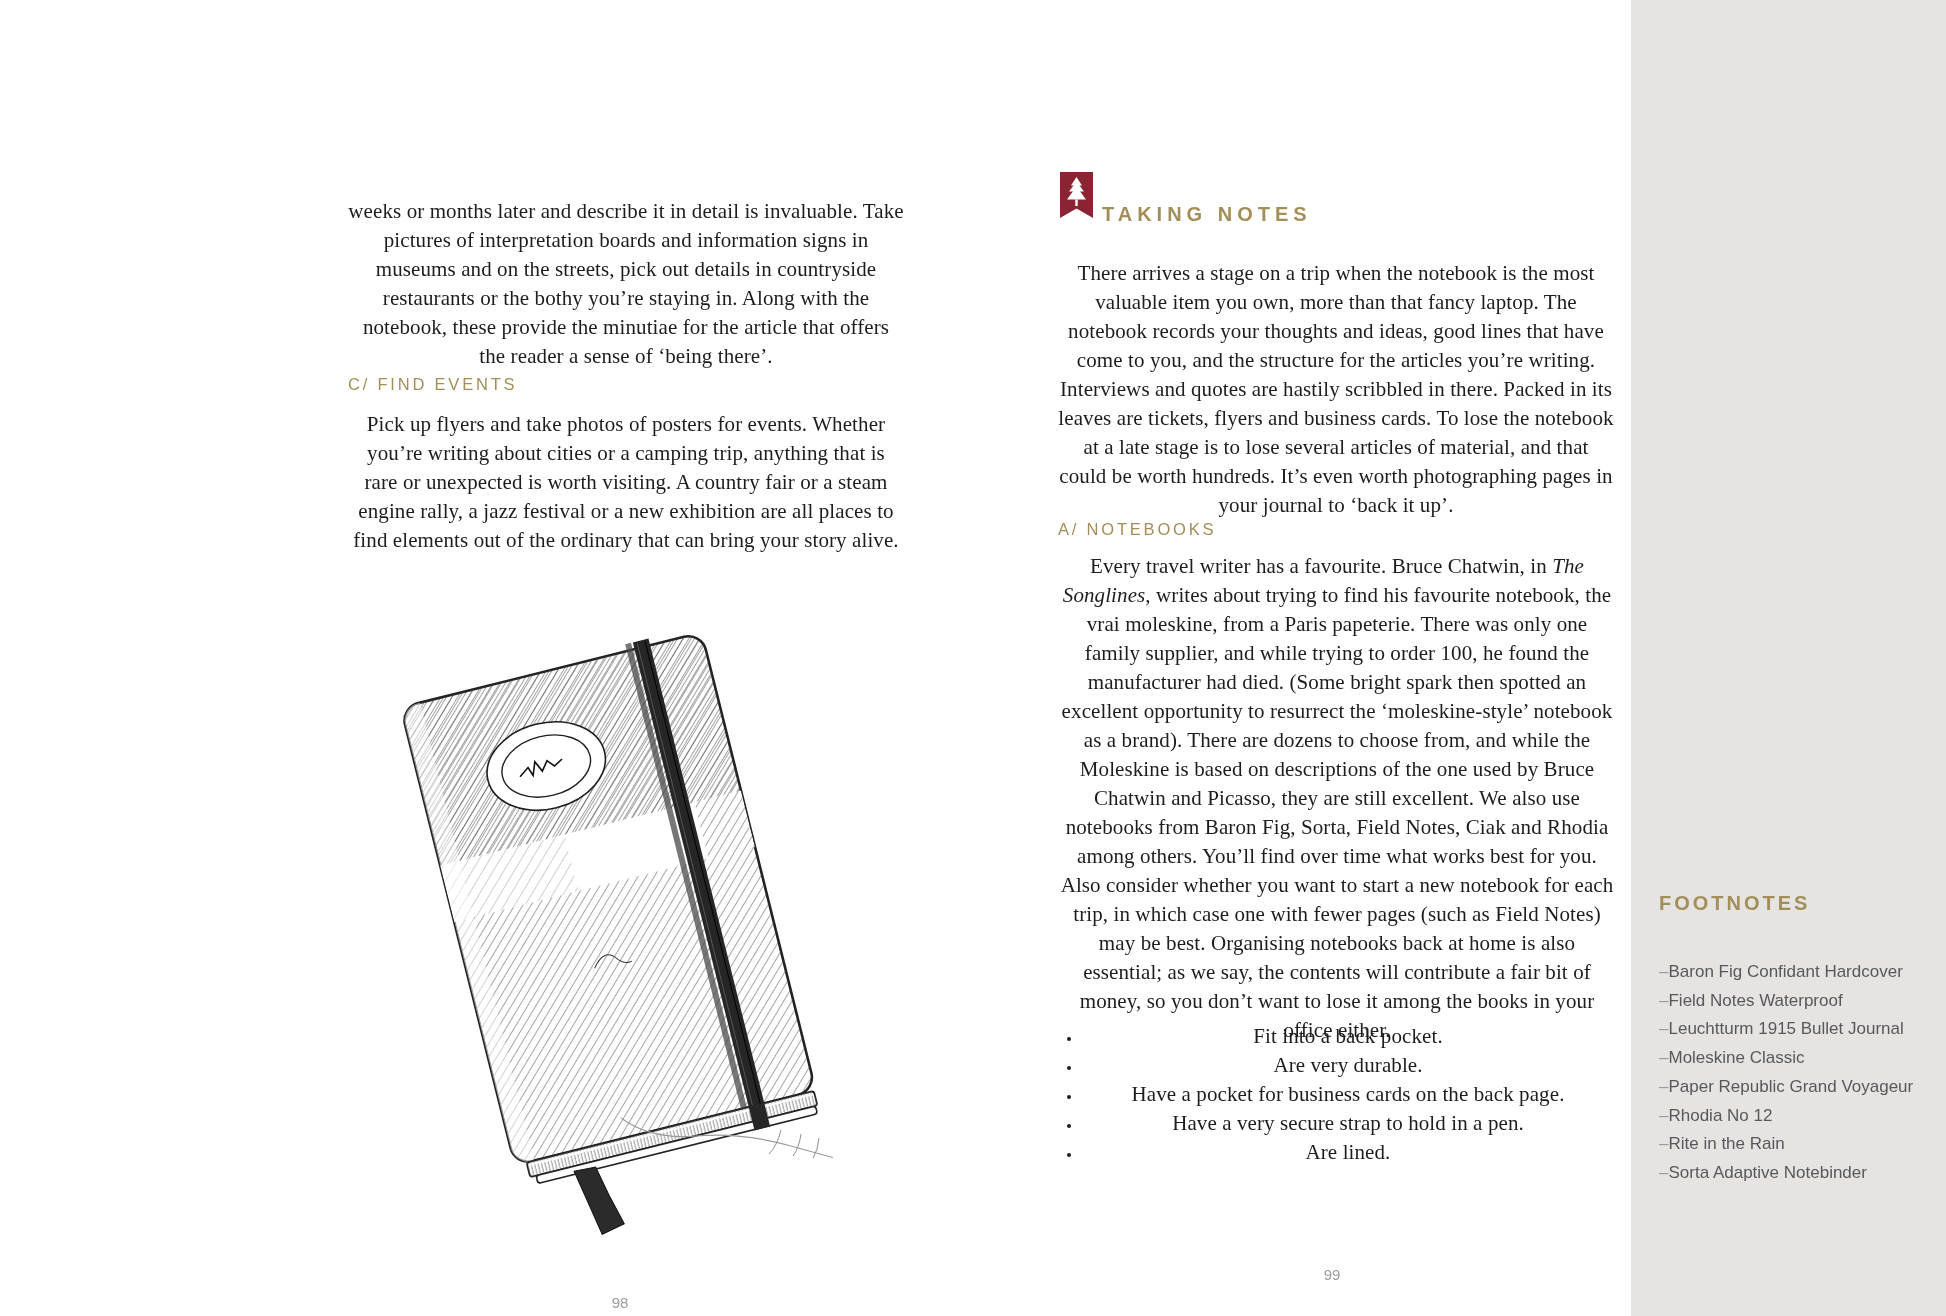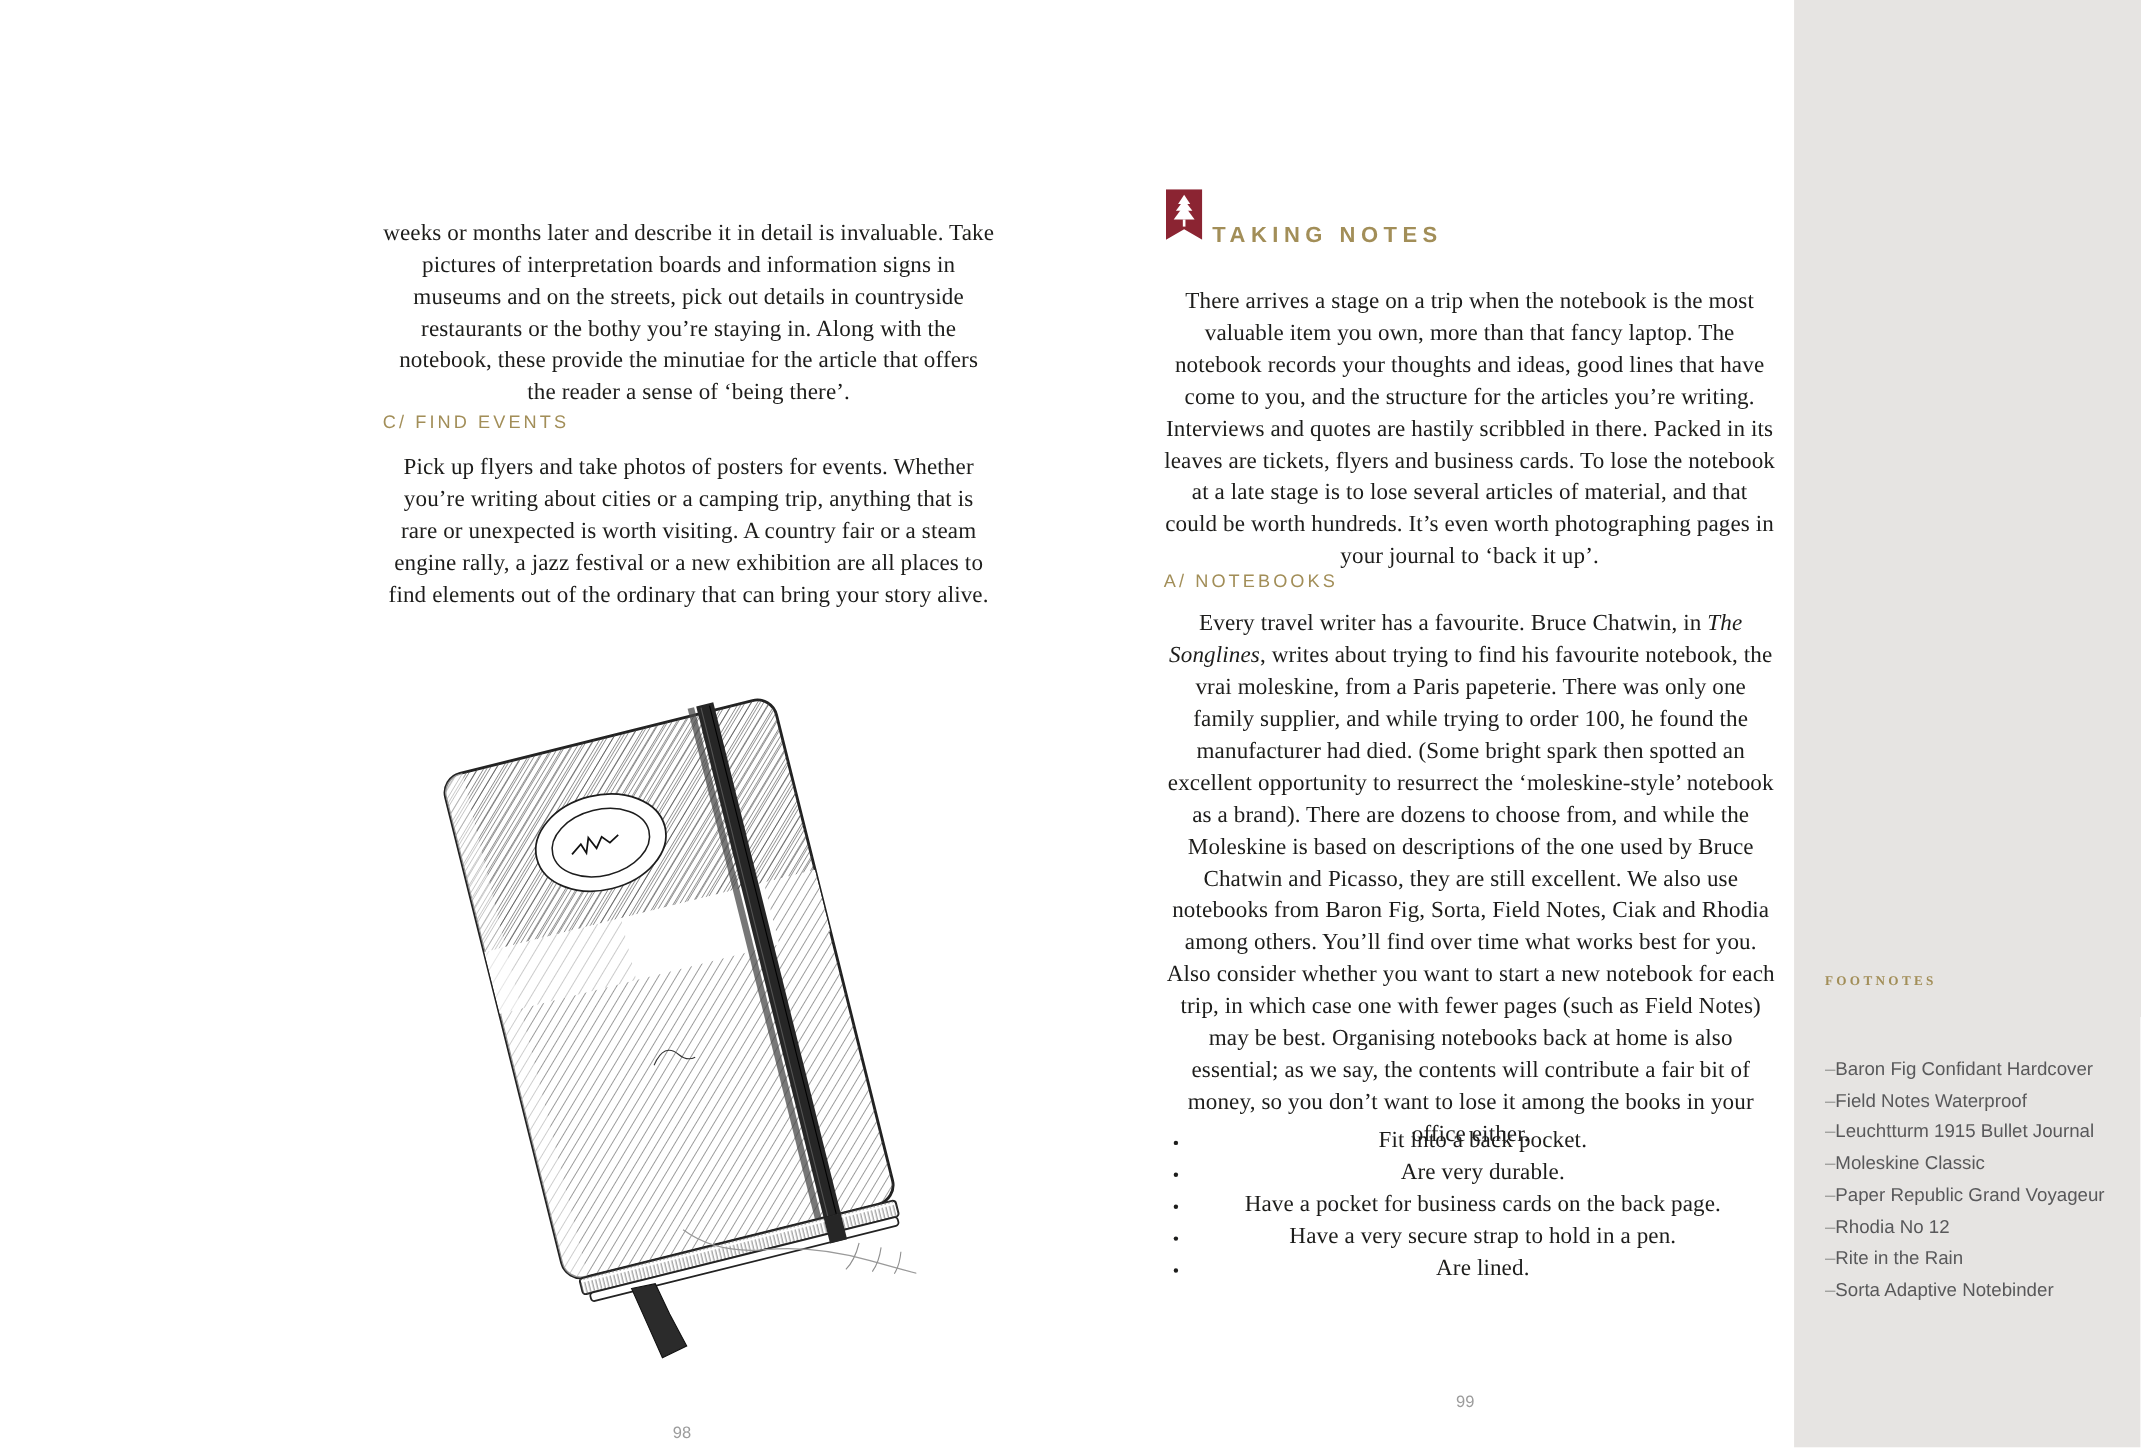--- a/index.html
+++ b/index.html
@@ -40,22 +40,22 @@
   .rp-pref ul{margin:0;padding:0 0 0 24px;list-style:disc;}
   .rp-pref li{line-height:29px;}
   .rp-pref li::marker{font-size:.72em;color:#1d1d1b;}
   .rp-num  {left:1302px;top:1246px;margin-top:20px;}
   .italic{font-style:italic;}
   
   .sidebar{
     position:absolute;left:1631px;top:0;width:315px;height:1316px;
     background:#e6e4e2;
   }
-  .fn-head{position:absolute;left:28px;top:872px;font-family:Liberation Serif, serif;
-           color:#a28e58;font-size:12px;letter-spacing:3px;white-space:nowrap;}
+  .fn-head{position:absolute;left:28px;top:872px;font-family:Liberation Sans, sans-serif;
+           color:#a28e58;font-size:20px;letter-spacing:3px;white-space:nowrap;}
   .fn-intro{position:absolute;left:28px;top:901px;width:256px;
             font-family:"Liberation Sans",sans-serif;font-size:17px;
             line-height:29px;color:#58585a;}
   .fn-list{position:absolute;left:28px;top:958px;margin:0;padding:0;list-style:none;
            font-family:"Liberation Sans",sans-serif;font-size:17px;
            line-height:28.7px;color:#58585a;white-space:nowrap;}
   .fn-list .dash{color:#9a9a98;}
 </style>
 </head>
 <body>

